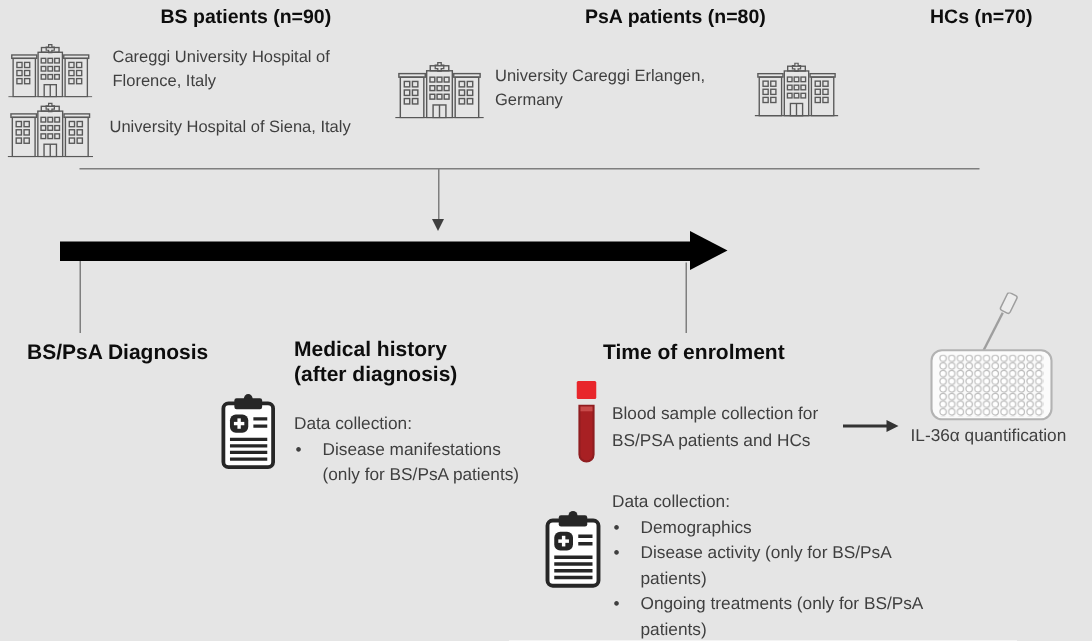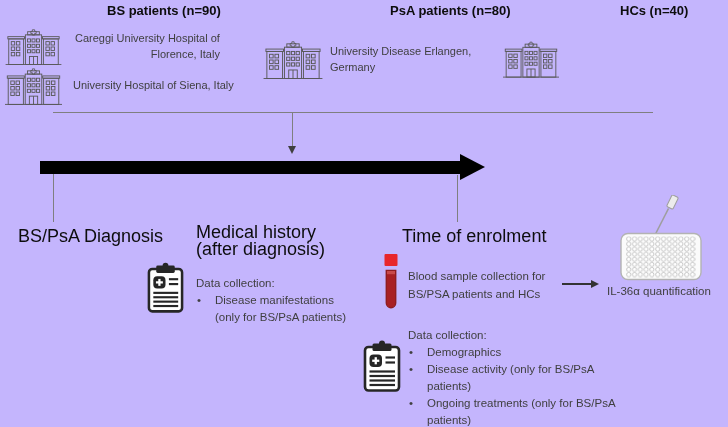--- a/index.html
+++ b/index.html
@@ -1,22 +1,22 @@
 <!DOCTYPE html>
 <html><head>
 <meta charset="utf-8">
 <style>
   html,body{margin:0;padding:0;background:#ffffff;}
   .stage{
-    position:relative;width:728px;height:427px;background:#c4b5fd;
+    position:relative;width:728px;height:427px;background:#e5e5e5;
     font-family:"Liberation Sans",sans-serif;overflow:hidden;color:#3f3f3f;
   }
   .abs{position:absolute;}
   .h1{font-weight:bold;font-size:13px;color:#0d0d0d;white-space:nowrap;}
-  .lbl{font-weight:normal;font-size:18px;color:#0d0d0d;white-space:nowrap;}
+  .lbl{font-weight:bold;font-size:14px;color:#0d0d0d;white-space:nowrap;}
   .lbl.ml{white-space:pre-line;line-height:17px;}
   .body{font-size:11px;line-height:15.5px;color:#3f3f3f;}
   .body2{font-size:11.5px;line-height:17px;color:#3f3f3f;}
   .ml{white-space:pre-line;}
   .hline{background:#7f7f7f;height:1px;}
   .vline{background:#7f7f7f;width:1px;}
   .tri{width:0;height:0;}
   .tri-down{border-left:4.5px solid transparent;border-right:4.5px solid transparent;border-top:8px solid #3f3f3f;}
   .tri-right-big{border-top:13.5px solid transparent;border-bottom:13.5px solid transparent;border-left:25px solid #000;}
   .tri-right-sm{border-top:4px solid transparent;border-bottom:4px solid transparent;border-left:8px solid #333;}
@@ -79,37 +79,37 @@
     <line x1="7.5" y1="36" x2="33" y2="36" stroke="#262626" stroke-width="2.2"></line>
     <line x1="7.5" y1="40.5" x2="33" y2="40.5" stroke="#262626" stroke-width="2.2"></line>
     <line x1="7.5" y1="45" x2="33" y2="45" stroke="#262626" stroke-width="2.2"></line>
   </symbol>
 </svg>
 
 <div class="stage">
 
   <div class="abs h1" style="left:107px;top:3px;">BS patients (n=90)</div>
   <div class="abs h1" style="left:348px;top:3px;padding-left:42px;">PsA patients (n=80)</div>
-  <div class="abs h1" style="left:620px;top:3px;">HCs (n=40)</div>
+  <div class="abs h1" style="left:620px;top:3px;">HCs (n=70)</div>
 
   <svg class="abs" style="left:5px;top:29px;" width="57" height="36">
       <use href="#sym-hospital"></use>
     </svg>
-  <div class="abs body ml" style="left:75px;top:31px;text-align:right;">Careggi University Hospital of
+  <div class="abs body ml" style="left:75px;top:31px;">Careggi University Hospital of
 Florence, Italy</div>
 
   <svg class="abs" style="left:5px;top:68px;" width="57" height="37">
       <use href="#sym-hospital"></use>
     </svg>
   <div class="abs body" style="left:73px;top:78px;white-space:nowrap;">University Hospital of Siena, Italy</div>
 
   <svg class="abs" style="left:262px;top:41px;" width="62" height="38">
       <use href="#sym-hospital"></use>
     </svg>
-  <div class="abs body ml" style="left:330px;top:44px;">University Disease Erlangen,
+  <div class="abs body ml" style="left:330px;top:44px;">University Careggi Erlangen,
 Germany</div>
 
   <svg class="abs" style="left:503px;top:41px;" width="56" height="37">
       <use href="#sym-hospital"></use>
     </svg>
 
   <div class="abs hline" style="left:53px;top:112px;width:600px;"></div>
   <div class="abs vline" style="left:292px;top:112px;height:35px;"></div>
   <div class="abs tri tri-down" style="left:288px;top:146px;"></div>
 

